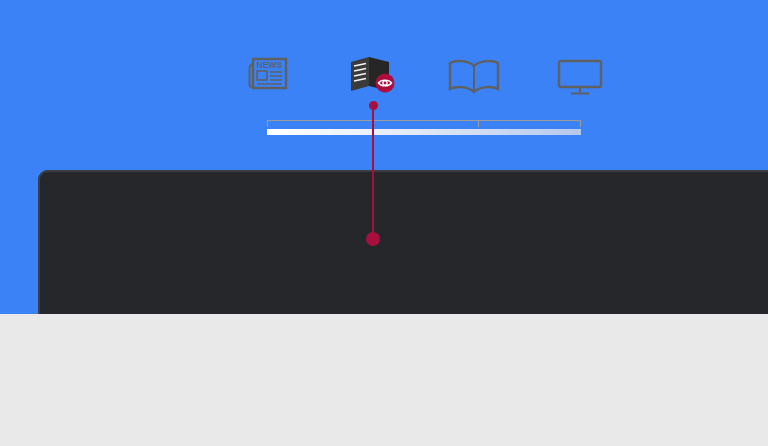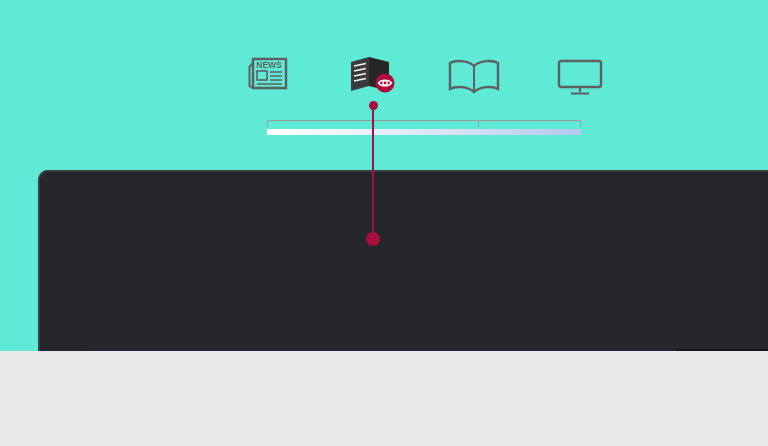--- a/index.html
+++ b/index.html
@@ -1,16 +1,16 @@
 <!DOCTYPE html>
 <html><head>
 <meta charset="utf-8">
 <style>
   html,body{margin:0;padding:0;background:#e9e9e9;}
-  .stage{position:relative;width:768px;height:351px;background:#5eead4;overflow:hidden;
+  .stage{position:relative;width:768px;height:314px;background:#3b82f6;overflow:hidden;
          font-family:"Liberation Sans",sans-serif;}
 
   
   .ico{position:absolute;}
   .ico svg{display:block;}
 
   
   .ruler{position:absolute;left:267px;top:120px;width:314px;height:1px;background:#9b9b9b;}
   .tick{position:absolute;top:0;width:1px;height:7px;background:#9b9b9b;}
   .grad-bar{position:absolute;left:267px;top:129px;width:314px;height:6px;

